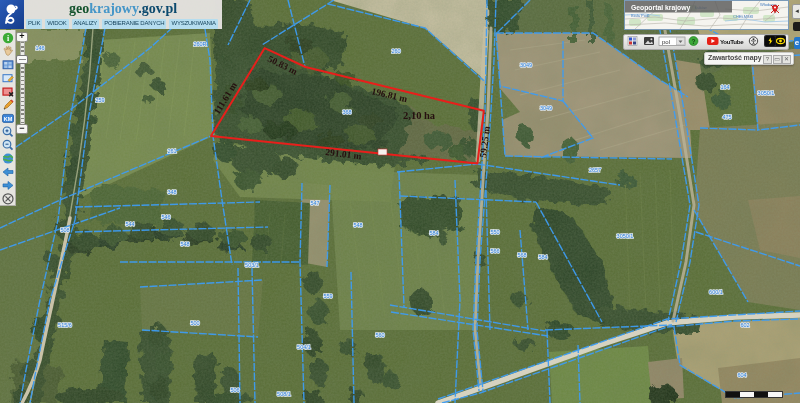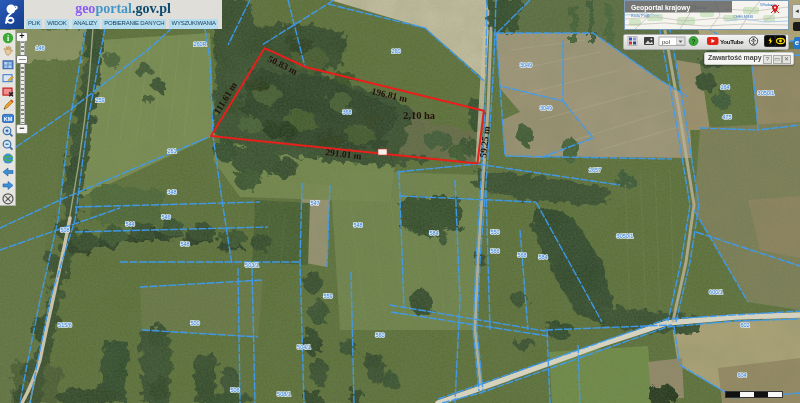--- a/index.html
+++ b/index.html
@@ -322,21 +322,21 @@
 </svg>
 
 <div class="abs" style="left:0;top:0;width:222px;height:29px;background:#e4e2df;opacity:0.97;"></div>
 <div class="abs" style="left:0;top:0;width:24px;height:29px;background:linear-gradient(135deg,#2a5cb8,#143c8a);">
 <svg width="24" height="29">
         <circle cx="11" cy="9" r="4.5" fill="#fff"></circle>
         <path d="M15,9 C17,9 17.5,7 16,6.5 M11,13.5 C7,16 5,20 8,22 C11,24 15,22 13,19 C11,16 6,19 6,23" stroke="#fff" stroke-width="1.8" fill="none" stroke-linecap="round"></path>
       </svg>
 </div>
 <div class="abs" style="left:24px;top:1px;width:198px;height:16px;text-align:center;font-family:'Liberation Serif',serif;font-size:14px;font-weight:bold;color:#5a5a5a;letter-spacing:0px;">
-<span style="color:#8b5cf6;">geo</span><span style="color:#4596c8;">portal</span><span style="color:#0c4a6e;">.gov.pl</span>
+<span style="color:#14532d;">geo</span><span style="color:#4596c8;">krajowy</span><span style="color:#0c4a6e;">.gov.pl</span>
 </div>
 <div class="abs" style="left:26px;top:19px;height:10px;display:flex;gap:3px;font-size:6px;color:#17445c;white-space:nowrap;letter-spacing:-0.2px;">
 <span style="background:#b5ddef;padding:1px 2px;border-radius:1px;">PLIK</span>
 <span style="background:#b5ddef;padding:1px 2px;border-radius:1px;">WIDOK</span>
 <span style="background:#b5ddef;padding:1px 2px;border-radius:1px;">ANALIZY</span>
 <span style="background:#b5ddef;padding:1px 2px;border-radius:1px;">POBIERANIE DANYCH</span>
 <span style="background:#b5ddef;padding:1px 2px;border-radius:1px;">WYSZUKIWANIA</span>
 </div>
 
 <div class="abs" style="left:0;top:30px;width:15px;height:175px;background:#e6e5e0;border-right:1px solid #b0b0a8;border-bottom:1px solid #b0b0a8;"></div>

